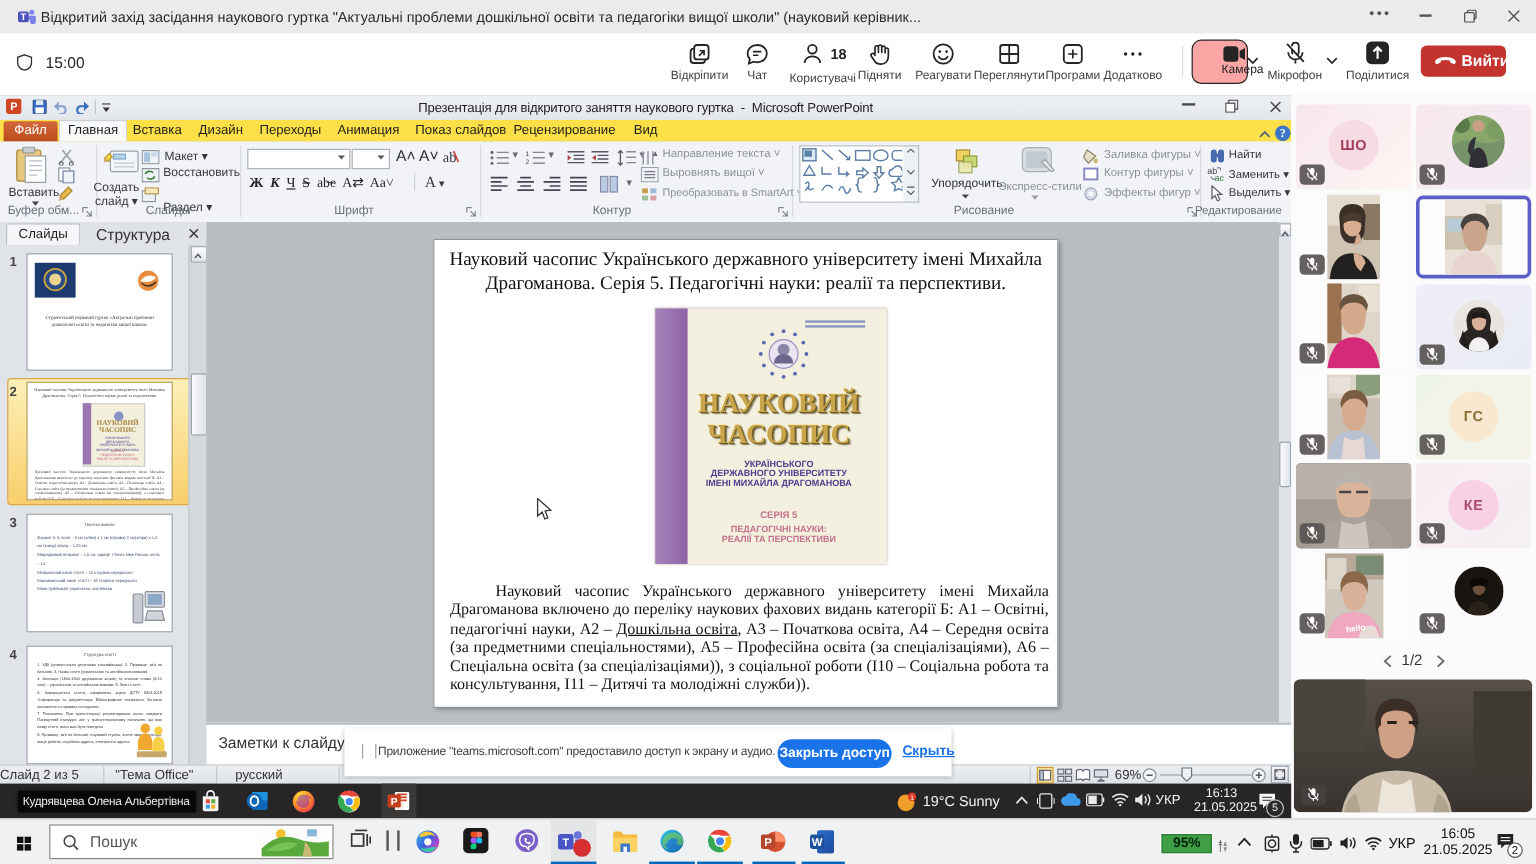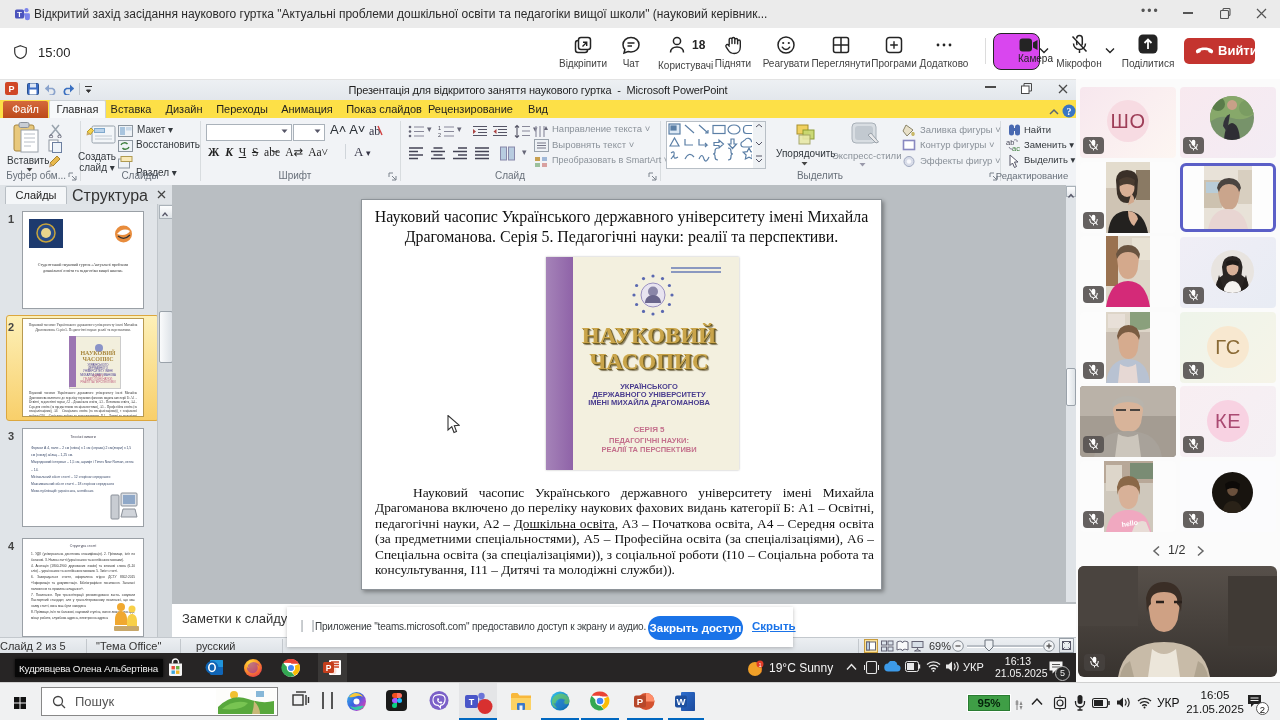--- a/index.html
+++ b/index.html
@@ -43,21 +43,21 @@
 #notify{left:287px;top:607px;width:506px;height:40px;background:#fff;box-shadow:0 1px 4px rgba(0,0,0,.25);z-index:30;}
 
 #innerbar{left:0;top:653px;width:1076px;height:29px;background:#272525;z-index:20;}
 
 #localbar{left:0;top:682px;width:1280px;height:38px;background:#f0f1f2;border-top:1px solid #d0d0d0;z-index:40;}
 
 #panel{left:1076px;top:79px;width:204px;height:603px;background:#fbfbfb;}
 .tile{position:absolute;width:96px;height:71px;border-radius:4px;overflow:hidden;}
 .mic{position:absolute;width:21px;height:17px;background:rgba(88,84,82,.92);border-radius:4px;z-index:5;}
 .mic svg{display:block;margin:2px auto 0;}
-.initials{position:absolute;border-radius:50%;display:flex;align-items:center;justify-content:center;font-size:20px;letter-spacing:0.5px;}
+.initials{position:absolute;border-radius:50%;display:flex;align-items:center;justify-content:center;font-size:12px;letter-spacing:0.5px;font-weight:bold;}
 .bl{position:absolute;left:13px;width:499px;font-family:"Liberation Serif",serif;font-size:13.4px;color:#111;text-align:justify;text-align-last:justify;white-space:normal;}
 .sbtxt{position:absolute;top:2px;font-size:11px;color:#333;white-space:nowrap;}
 .vsep{position:absolute;top:1px;width:1px;height:14px;background:#c3c8cd;}
 </style>
 </head>
 <body>
 
 <div class="abs" id="titlebar">
   <svg class="abs" style="left:15px;top:7px" width="15" height="14" viewBox="0 0 15 14">
     <rect x="0" y="2.5" width="9" height="9" rx="1.6" fill="#4b53bc"></rect>
@@ -138,21 +138,21 @@
   </div>
   <div class="tbtn" style="left:919px;width:50px;">
     <svg width="22" height="22" viewBox="0 0 22 22">
         <circle cx="5" cy="11" r="1.4" fill="#242424"></circle>
         <circle cx="11" cy="11" r="1.4" fill="#242424"></circle>
         <circle cx="17" cy="11" r="1.4" fill="#242424"></circle>
       </svg>
     <div class="lbl">Додатково</div>
   </div>
   <div class="abs" style="left:985px;top:10px;width:1px;height:26px;background:#dcdcdc;"></div>
-  <div class="abs" style="left:993px;top:5px;width:47px;height:37px;border:1.8px solid #242424;border-radius:8px;background:#d946ef;box-sizing:border-box;padding-left:24px;">
+  <div class="abs" style="left:993px;top:5px;width:47px;height:37px;border:1.8px solid #242424;border-radius:8px;background:#fca5a5;box-sizing:border-box;padding-left:24px;">
     <svg style="display:block;margin:4px auto 0" width="20" height="14" viewBox="0 0 20 14">
         <rect x="0.5" y="0.5" width="12.5" height="13" rx="3" fill="#242424"></rect>
         <path d="M14 4.5 L18.5 2 V12 L14 9.5 Z" fill="#242424"></path>
       </svg>
     <div style="font-size:10px;color:#242424;text-align:center;margin-top:1px;">Камера</div>
   </div>
   <svg class="abs" style="left:1039px;top:19px" width="10" height="7" viewBox="0 0 10 7">
       <path d="M1 1.5 L5 5.5 L9 1.5" fill="none" stroke="#242424" stroke-width="1.4"></path>
     </svg>
   <div class="tbtn" style="left:1052px;width:54px;top:5px;">
@@ -344,21 +344,21 @@
     <div class="rtxt" style="left:533px;top:6px;font-size:9px;color:#667;">▾</div>
     <svg style="position:absolute;left:534px;top:6px" width="15" height="15" viewBox="0 0 15 15">
         <path d="M2 2 v11 M6 2 v11 M10 2 v11" stroke="#99a" stroke-width="1.3"></path>
         <path d="M12 2 l2 4 h-4 Z" fill="#667"></path>
       </svg>
     <div class="gtxt" style="left:552px;top:5px;">Направление текста ˅</div>
     <svg style="position:absolute;left:534px;top:21px" width="15" height="13" viewBox="0 0 15 13">
         <rect x="0.5" y="0.5" width="14" height="12" fill="#eef2f6" stroke="#99a2ac"></rect>
         <path d="M3 4 h9 M3 6.5 h9 M3 9 h9" stroke="#778"></path>
       </svg>
-    <div class="gtxt" style="left:552px;top:21px;">Выровнять текст ˅</div>
+    <div class="gtxt" style="left:552px;top:21px;">Выровнять вищої ˅</div>
     <svg style="position:absolute;left:534px;top:37px" width="15" height="13" viewBox="0 0 15 13">
         <rect x="1" y="2" width="5" height="4" fill="#c8a050"></rect>
         <rect x="8" y="2" width="5" height="4" fill="#a0b8d8"></rect>
         <rect x="1" y="8" width="5" height="4" fill="#9cc09c"></rect>
         <rect x="8" y="8" width="5" height="4" fill="#d8a0a0"></rect>
       </svg>
     <div class="gtxt" style="left:552px;top:37px;font-size:9px;">Преобразовать в SmartArt ˅</div>
     <svg style="position:absolute;left:408px;top:28px" width="110 " height="16" viewBox="0 0 110 16">
       <g stroke="#445" stroke-width="1.4">
           <path d="M1 2 h14 M1 5.5 h9 M1 9 h14 M1 12.5 h9"></path>
@@ -371,21 +371,21 @@
         </g>
       <g stroke="#445" stroke-width="1.4" transform="translate(66,0)">
           <path d="M1 2 h14 M1 5.5 h14 M1 9 h14 M1 12.5 h14"></path>
         </g>
       <g transform="translate(92,0)">
           <rect x="0.5" y="1" width="6" height="13" fill="#b8cce0" stroke="#88a"></rect>
           <rect x="8.5" y="1" width="6" height="13" fill="#b8cce0" stroke="#88a"></rect>
         </g>
     </svg>
     <div class="rtxt" style="left:522px;top:29px;font-size:9px;color:#667;">▾</div>
-    <div class="grplbl" style="left:460px;width:100px;">Слайд</div>
+    <div class="grplbl" style="left:460px;width:100px;">Контур</div>
     <svg style="position:absolute;left:648px;top:54px" width="9" height="9" viewBox="0 0 9 9">
         <path d="M1 1 h4 M1 1 v4 M4 4 l4 4 M8 4 v4 h-4" fill="none" stroke="#7a828c"></path>
       </svg>
 
     <div style="position:absolute;left:666px;top:3px;width:87px;height:46px;background:#fff;border:1px solid #b8bfc6;"></div>
     <svg style="position:absolute;left:668px;top:5px" width="84" height="42" viewBox="0 0 84 42">
       <g fill="none" stroke="#5b7fa6" stroke-width="1.2">
         <rect x="1" y="1" width="11" height="10" fill="#dce8f4"></rect>
           <rect x="3" y="3" width="5" height="4" fill="#5b7fa6"></rect>
         <path d="M17 2 l9 8"></path>
@@ -440,21 +440,21 @@
     <div class="gtxt" style="left:920px;top:6px;">Заливка фигуры ˅</div>
     <svg style="position:absolute;left:902px;top:21px" width="15" height="13" viewBox="0 0 15 13">
         <rect x="1.5" y="1.5" width="11" height="9" fill="#fff" stroke="#8888c0" stroke-width="1.6"></rect>
       </svg>
     <div class="gtxt" style="left:920px;top:21px;">Контур фигуры ˅</div>
     <svg style="position:absolute;left:902px;top:37px" width="15" height="13" viewBox="0 0 15 13">
         <circle cx="7" cy="6.5" r="5" fill="#d8dce8" stroke="#a0a8c0"></circle>
         <circle cx="7" cy="6.5" r="2.2" fill="#f8f8fc"></circle>
       </svg>
     <div class="gtxt" style="left:920px;top:37px;">Эффекты фигур ˅</div>
-    <div class="grplbl" style="left:770px;width:100px;">Выделить</div>
+    <div class="grplbl" style="left:770px;width:100px;">Рисование</div>
     <svg style="position:absolute;left:989px;top:54px" width="9" height="9" viewBox="0 0 9 9">
         <path d="M1 1 h4 M1 1 v4 M4 4 l4 4 M8 4 v4 h-4" fill="none" stroke="#7a828c"></path>
       </svg>
 
     <svg style="position:absolute;left:1007px;top:5px" width="15" height="13" viewBox="0 0 15 13">
         <path d="M2 4 a2.5 2.5 0 0 1 5 0 v6 a2.5 2.5 0 0 1 -5 0 Z" fill="#4868b0"></path>
         <path d="M8 4 a2.5 2.5 0 0 1 5 0 v6 a2.5 2.5 0 0 1 -5 0 Z" fill="#4868b0"></path>
         <rect x="5.5" y="5" width="4" height="3" fill="#4868b0"></rect>
       </svg>
     <div class="rtxt" style="left:1024px;top:6px;font-size:9.5px;">Найти</div>
@@ -465,21 +465,21 @@
       </svg>
     <div class="rtxt" style="left:1024px;top:21px;font-size:9.5px;">Заменить ▾</div>
     <svg style="position:absolute;left:1008px;top:36px" width="13" height="14" viewBox="0 0 13 14">
         <path d="M2 1 L10 8 H6.5 L8.5 12.5 6.5 13.5 4.5 9 2 11.5 Z" fill="#fff" stroke="#556" stroke-width="1"></path>
       </svg>
     <div class="rtxt" style="left:1024px;top:36px;font-size:9.5px;">Выделить ▾</div>
     <div class="grplbl" style="left:986px;width:92px;font-size:9.5px;">Редактирование</div>
   </div>
   <div id="tabstrip">
     <div style="position:absolute;left:5px;top:1px;width:60px;height:18px;background:#f4f6f8;border:1px solid #b8bec4;border-bottom:none;border-radius:2px 2px 0 0;font-size:11px;color:#222;text-align:center;line-height:17px;">Слайды</div>
-    <div style="position:absolute;left:66px;top:3px;width:88px;height:16px;font-size:16px;color:#333;text-align:center;line-height:15px;">Структура</div>
+    <div style="position:absolute;left:80px;top:3px;width:88px;height:16px;font-size:13px;color:#333;line-height:15px;">Структура</div>
     <svg style="position:absolute;left:157px;top:5px" width="9" height="9" viewBox="0 0 9 9">
         <path d="M1 1 L8 8 M8 1 L1 8" stroke="#444" stroke-width="1.3"></path>
       </svg>
   </div>
   <div id="slidepanel">
     <div class="tnum" style="top:9px;">1</div>
     <div class="thumb" style="top:7px;height:96px;">
       <div style="position:absolute;left:6px;top:7px;width:34px;height:29px;background:#1d3a6e;"></div>
       <svg style="position:absolute;left:9px;top:9px" width="28" height="25" viewBox="0 0 28 25">
           <circle cx="14" cy="12" r="9" fill="#274b88" stroke="#c8a43c" stroke-width="1.5"></circle>

